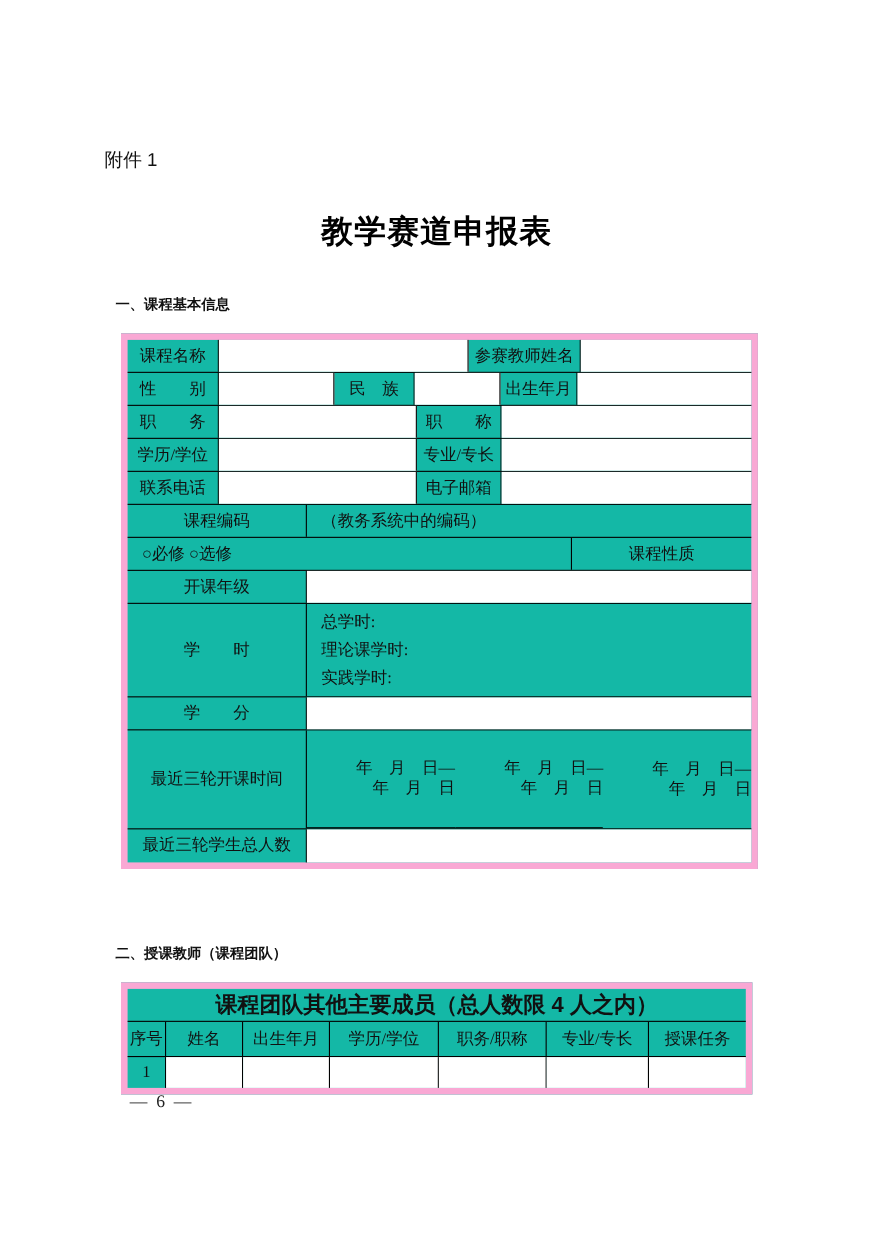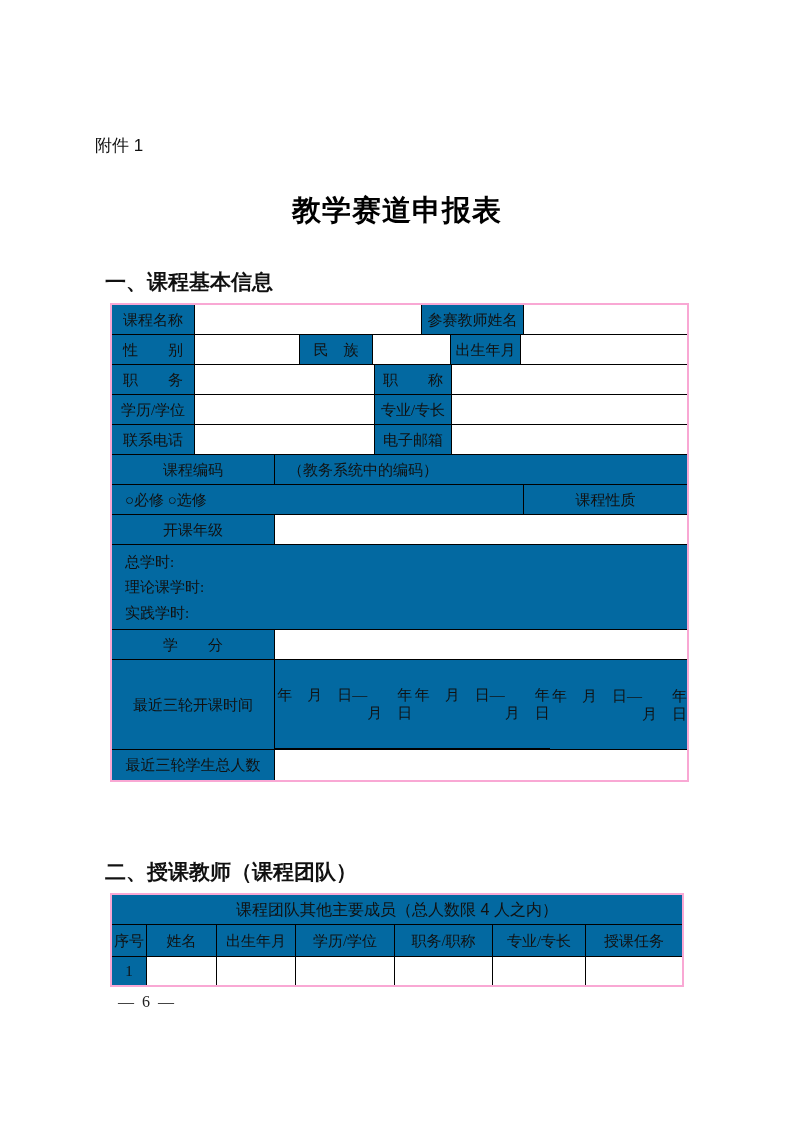--- a/index.html
+++ b/index.html
@@ -18,24 +18,24 @@
   }
   .doc-title {
     position:absolute; left:0; top:191px; width:794px;
     text-align:center; font-weight:700; font-size:29px;
     font-family:"Liberation Serif","DejaVu Serif",serif;
     letter-spacing:1px; color:#000;
   }
   .sec-heading {
     position:absolute; left:105px;
     font-family:"Liberation Sans","DejaVu Sans",sans-serif;
-    font-weight:700; font-size:21px; color:#111;
+    font-weight:700; font-size:13px; color:#111;
   }
   .ftable {
-    position:absolute; border:2px solid #f9a8d4; background:#0369a1;
+    position:absolute; border:6px solid #f9a8d4; background:#14b8a6;
   }
   .trow { display:flex; border-bottom:1px solid #000; }
   .trow:last-child { border-bottom:none; }
   .tcell {
     border-right:1px solid #000;
     display:flex; align-items:center; justify-content:center;
     font-size:15px; color:#111; overflow:hidden;
     line-height:1.2; text-align:center;
   }
   .tcell:last-child { border-right:none; }
@@ -46,21 +46,21 @@
     justify-content:space-evenly; padding-left:13px; text-align:left;
   }
   .tcell.stack { flex-direction:row; align-items:stretch; padding:0;text-align:right; }
   .srow {
     flex:1; display:flex; align-items:center; justify-content:center;
     border-bottom:1px solid #000; font-size:15px;
   }
   .srow:last-child { border-bottom:none; }
   .t2-header {
     font-family:"Liberation Sans","DejaVu Sans",sans-serif;
-    font-weight:400; font-size:16px;text-align:right;
+    font-weight:700; font-size:20px;text-align:right;
   }
   .page-number {
     position:absolute; left:118px; top:993px;
     font-size:16px; color:#222; letter-spacing:2px;
   }
 </style>
 </head>
 <body>
 
 <div class="page">
@@ -110,20 +110,21 @@
       </div>
       <div class="trow" style="height: 30px;">
         <div class="tcell content" style="flex: 1 1 0%;">○必修 ○选修</div>
         <div class="tcell label" style="width: 163px; flex: 0 0 163px;">课程性质</div>
       </div>
       <div class="trow" style="height: 30px;">
         <div class="tcell label" style="width: 163px; flex: 0 0 163px;">开课年级</div>
         <div class="tcell input" style="flex: 1 1 0%;"></div>
       </div>
       <div class="trow" style="height: 85px;">
+        <div class="tcell label" style="width: 163px; flex: 0 0 163px;">学　　时</div>
         <div class="tcell lines" style="flex: 1 1 0%;">
           <div>总学时:</div>
           <div>理论课学时:</div>
           <div>实践学时:</div>
         </div>
       </div>
       <div class="trow" style="height: 30px;">
         <div class="tcell label" style="width: 163px; flex: 0 0 163px;">学　　分</div>
         <div class="tcell input" style="flex: 1 1 0%;"></div>
       </div>

